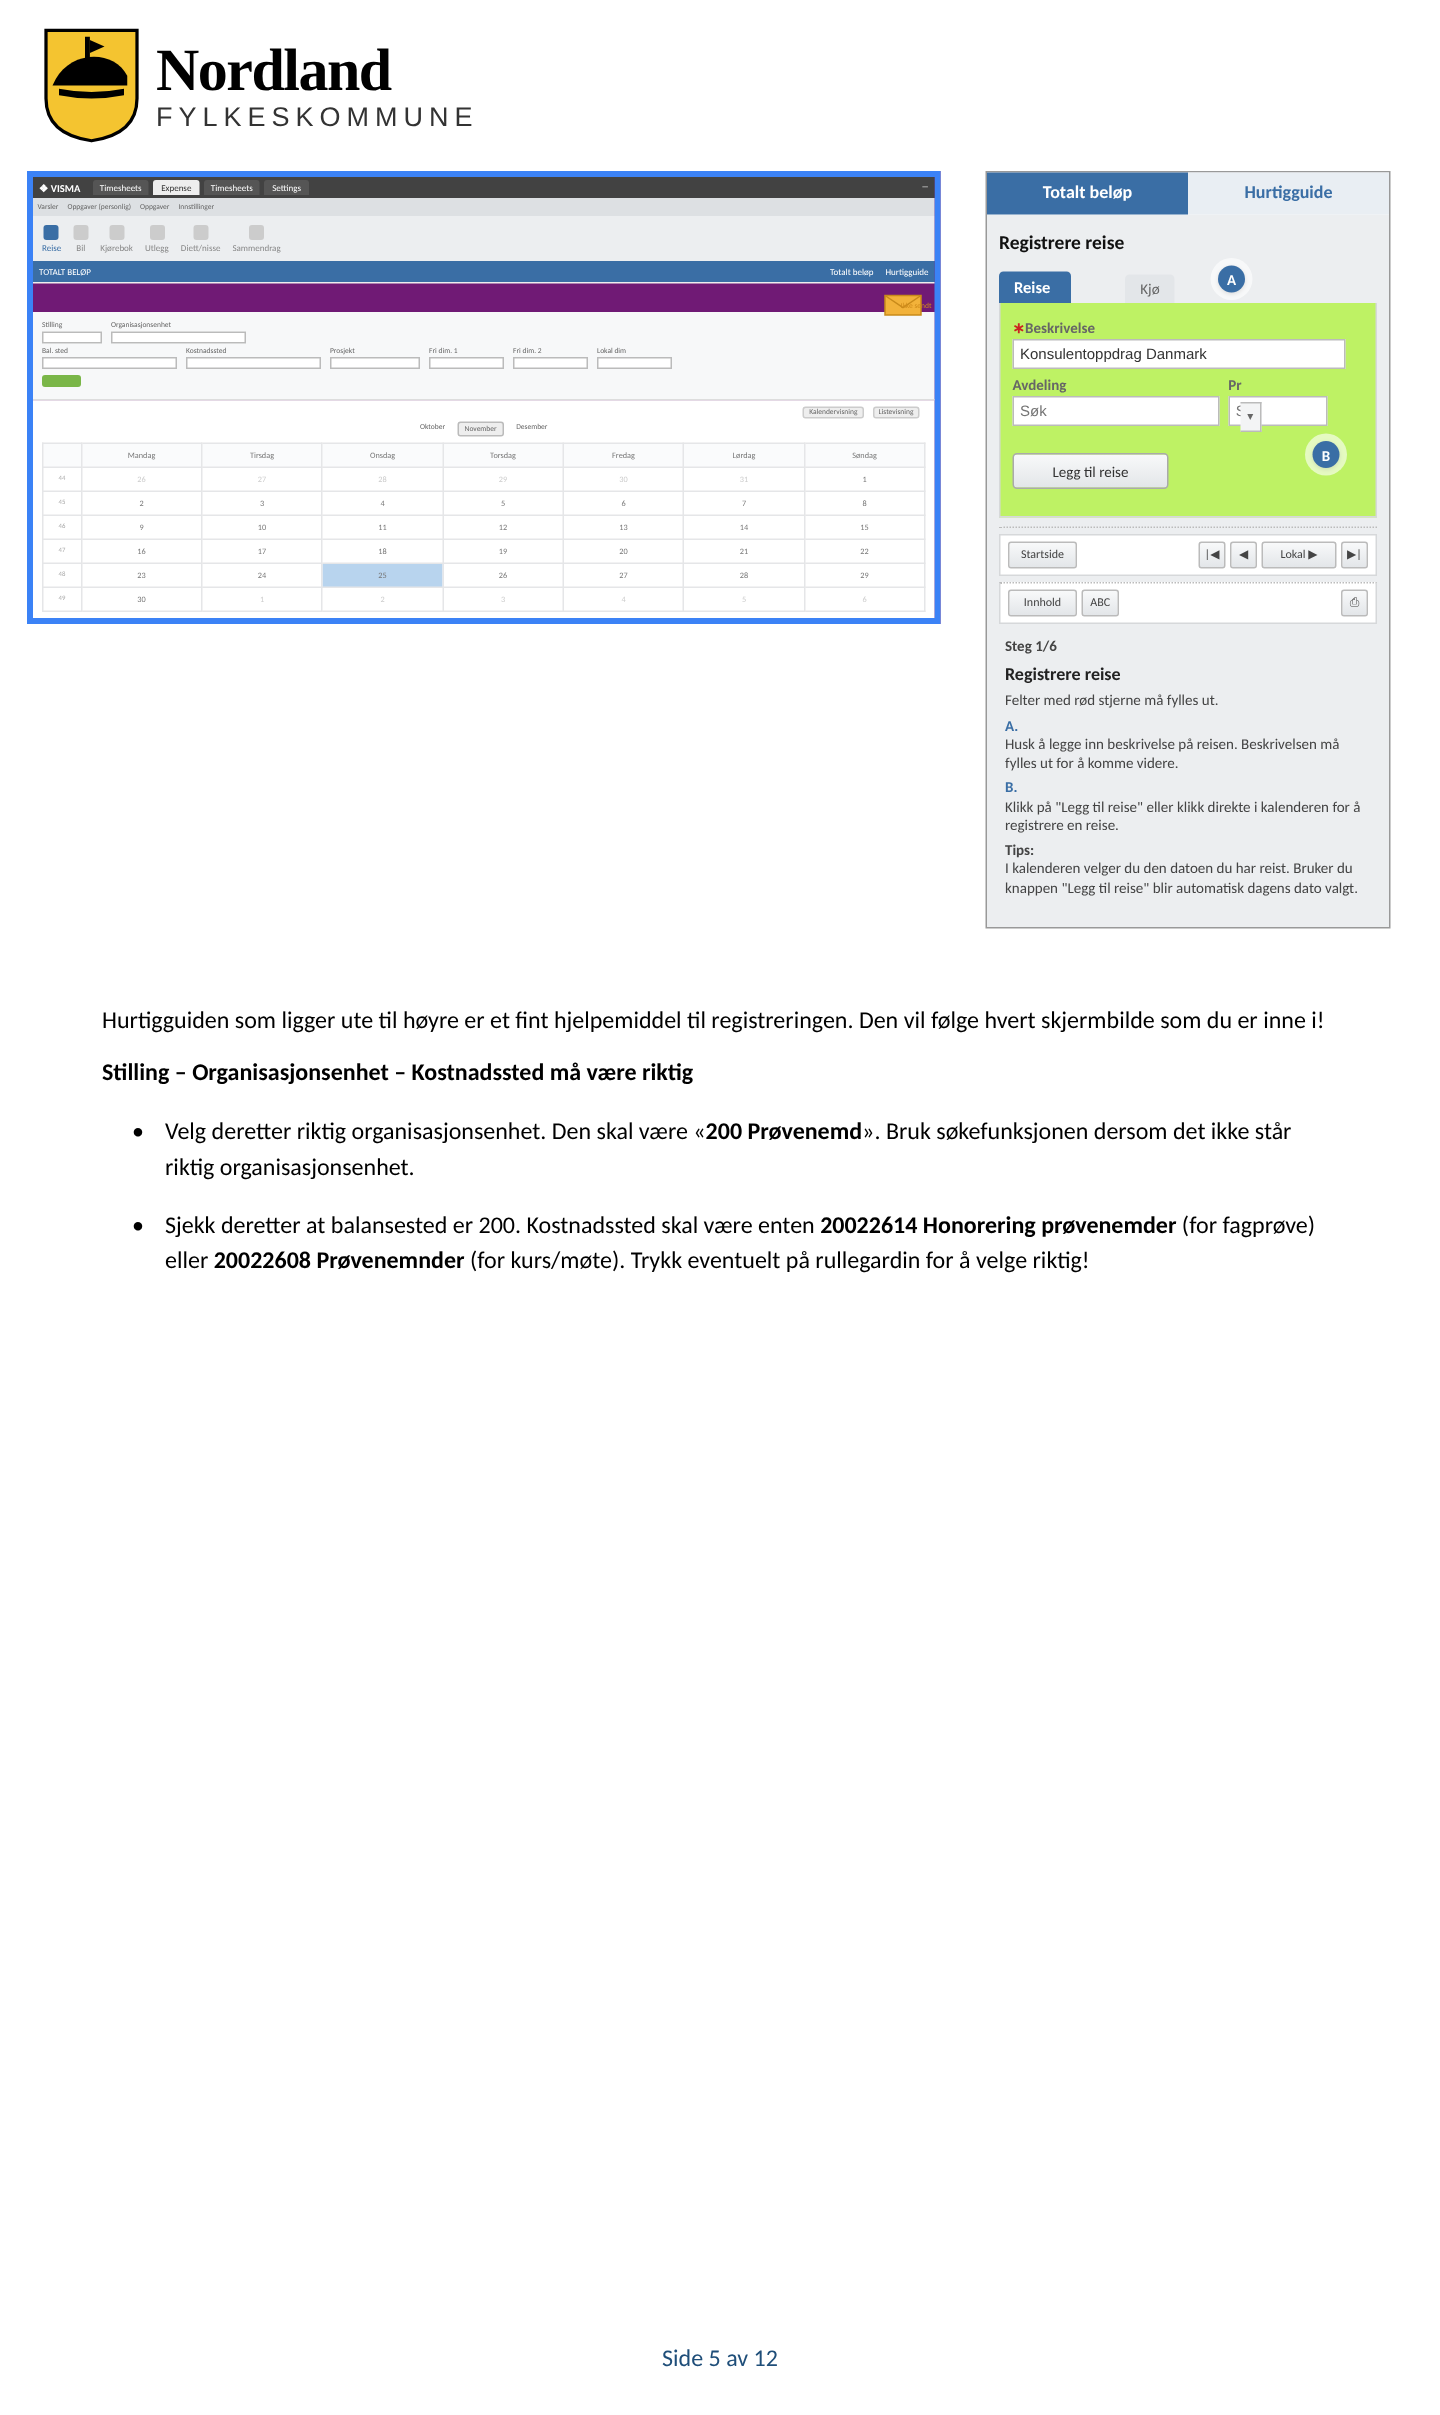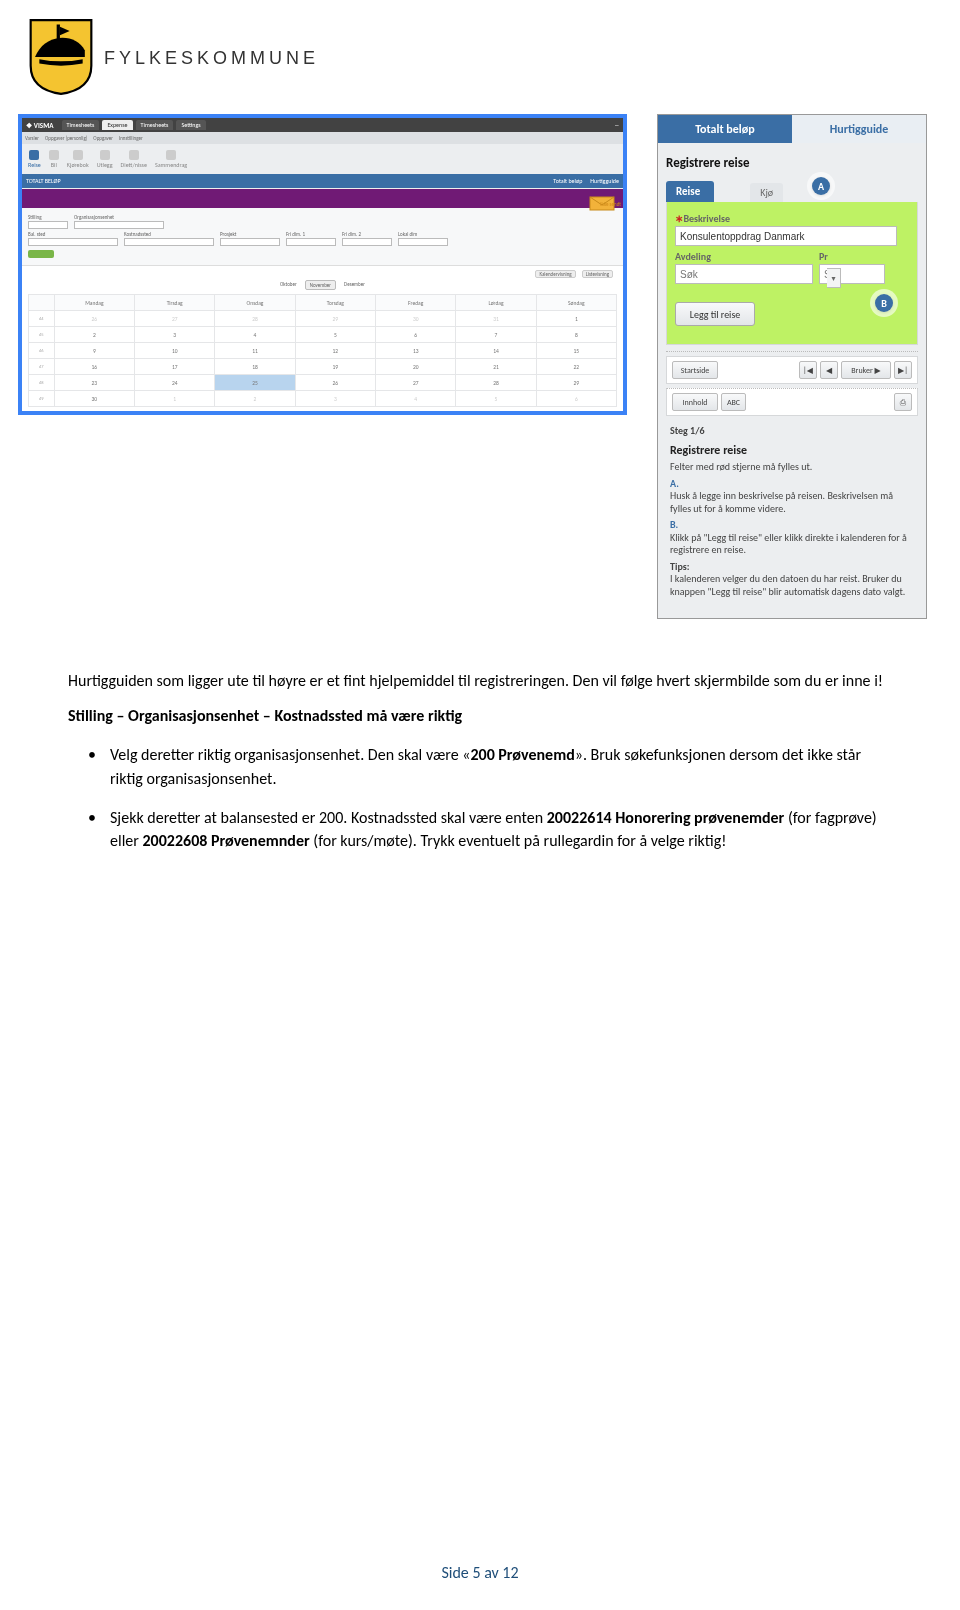--- a/index.html
+++ b/index.html
@@ -74,21 +74,21 @@
 .callout { position:absolute; width:18px; height:18px; border-radius:50%; background:#3a6ea5; color:#fff; display:flex; align-items:center; justify-content:center; font-size:10px; font-weight:bold; box-shadow:0 0 0 5px rgba(255,255,255,0.6), 0 1px 3px rgba(0,0,0,0.3); }
 .ca-a { right:88px; top:1px; }
 .fld-area { background:#bef264; border:1px solid #d6d8da; border-top:none; padding:6px 20px 18px 8px; font-size:10px; color:#666; position:relative; }
 .fld-label { font-weight:bold; margin-top:4px; }
 .star { color:#c22; }
 .fld-inp { width:100%; height:20px; border:1px solid #bbb; background:#fff; font-size:10px; padding:0 4px; color:#333; margin-top:1px; }
 .fld-inp.narrow { width:62%; display:inline-block; }
 .fld-pr { display:inline-block; width:30%; margin-left:4px; vertical-align:top; }
 .fld-inp.mini { width:100%; }
 .dd-caret { position:absolute; right:76px; top:66px; width:14px; height:20px; border:1px solid #bbb; border-left:0; background:#f3f4f5; display:flex; align-items:center; justify-content:center; font-size:8px; color:#666; }
-.leggbtn { height:24px; border:1px solid #aaa; background:linear-gradient(#f8f9fa,#e3e6e9); border-radius:3px; margin:18px 0 0 0; width:80px; display:flex; align-items:center; justify-content:center; font-size:10px; color:#333; }
+.leggbtn { height:24px; border:1px solid #aaa; background:linear-gradient(#f8f9fa,#e3e6e9); border-radius:3px; margin:18px 0 0 0; width:104px; display:flex; align-items:center; justify-content:center; font-size:10px; color:#333; }
 .ca-b { position:absolute; right:24px; top:92px; }
 
 .nav-box { background:#fff; border:1px solid #d6d8da; margin-top:4px; padding:4px 5px; display:flex; align-items:flex-end; gap:3px; }
 .nbtn { height:18px; border:1px solid #bbb; background:linear-gradient(#f8f9fa,#e3e6e9); border-radius:2px; display:flex; align-items:center; justify-content:center; font-size:8px; color:#444; }
 .nbw { width:46px; } .nbi { width:18px; } .nbw2 { width:50px; } .spacer { flex:1; }
 .txt-block { padding:8px 4px; font-size:10px; color:#444; }
 .txt-block .step { font-weight:bold; font-size:10px; }
 .txt-block .t-title { font-weight:bold; font-size:12px; margin:6px 0 4px 0; color:#222; }
 .txt-block .let { color:#3a6ea5; font-weight:bold; }
 .txt-block .para { margin:4px 0; line-height:1.25; }
@@ -111,20 +111,21 @@
   <div class="shield">
     <svg viewBox="0 0 60 72">
       <path d="M2 2 H58 V44 Q58 66 30 70 Q2 66 2 44 Z" fill="#f4c430" stroke="#000" stroke-width="2"></path>
       <path d="M8 32 C18 14 44 14 52 30 L52 36 L6 36 Z" fill="#000"></path>
       <path d="M10 38 Q30 42 50 38 L50 42 Q30 46 10 42 Z" fill="#000"></path>
       <rect x="26" y="6" width="3" height="16" fill="#000"></rect>
       <path d="M29 8 L38 12 L29 16 Z" fill="#000"></path>
     </svg>
   </div>
   <div class="brand-text">
+    <div class="brand-name">Nordland</div>
     <div class="brand-sub">FYLKESKOMMUNE</div>
   </div>
 </div>
 
 <div class="shots">
 
   <div class="shot-left">
     <div class="app-hdr">
       <span class="visma-logo">❖ <span>VISMA</span></span>
       <div class="app-tabs">
@@ -329,21 +330,21 @@
         <span class="fld-pr"><input class="fld-inp mini" placeholder="Sø" style=""></span>
         <div class="callout ca-b">B</div>
         <div class="leggbtn">Legg til reise</div>
       </div>
       <div style="border-top:1px dotted #bbb;margin-top:6px;">
         <div class="nav-box">
           <div class="nbtn nbw">Startside</div>
           <div class="spacer"></div>
           <div class="nbtn nbi">|◀</div>
           <div class="nbtn nbi">◀</div>
-          <div class="nbtn nbw2">Bruker ▶</div>
+          <div class="nbtn nbw2">Lokal ▶</div>
           <div class="nbtn nbi">▶|</div>
         </div>
         <div class="nav-box" style="border-top:1px dotted #bbb;">
           <div class="nbtn nbw">Innhold</div>
           <div class="nbtn" style="width:25px">ABC</div>
           <div class="spacer"></div>
           <div class="nbtn nbi">⎙</div>
         </div>
       </div>
       <div class="txt-block">

